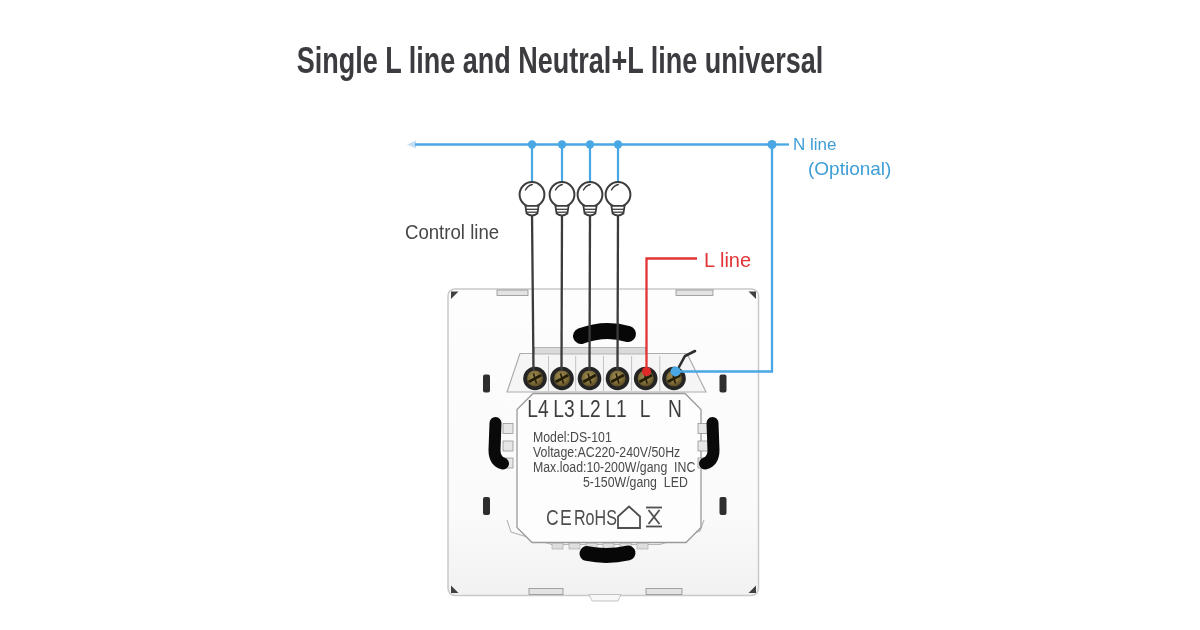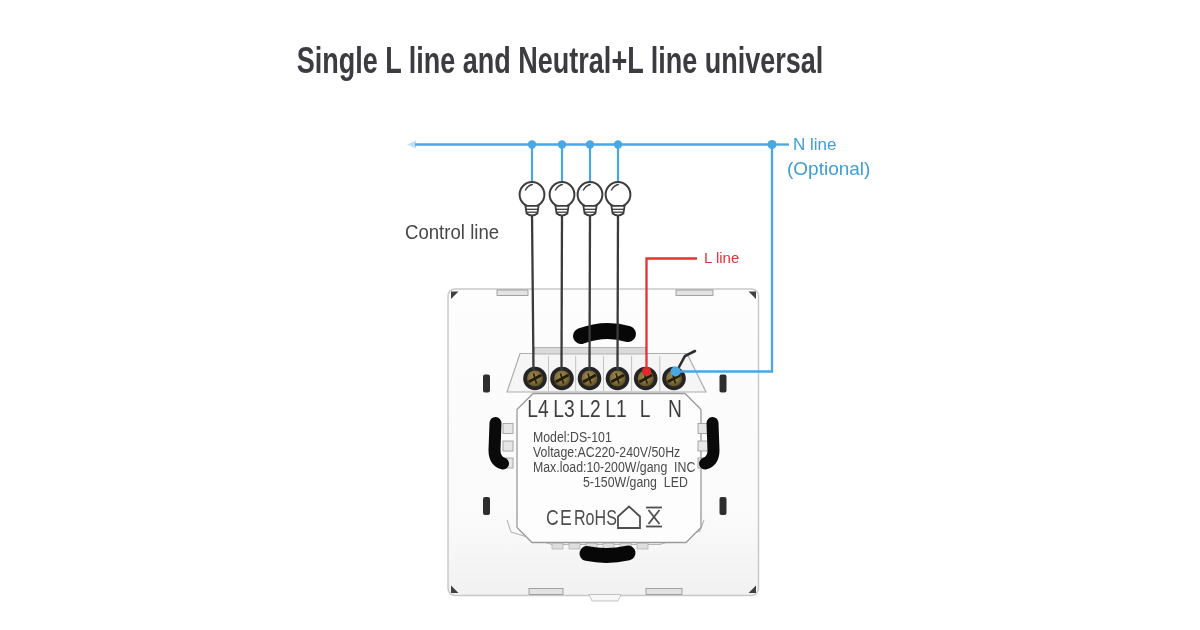--- a/index.html
+++ b/index.html
@@ -3,22 +3,22 @@
 <meta charset="utf-8">
 <style>
   html,body{margin:0;padding:0;background:#fff;}
   #canvas{position:relative;width:1001px;height:630px;background:#ffffff;overflow:hidden;
           font-family:"Liberation Sans",sans-serif;}
   #diagram-svg{position:absolute;left:0;top:0;}
   .txt{position:absolute;line-height:1;white-space:pre;}
   #page-title{left:560px;top:42px;transform:translateX(-50%) scaleX(0.73);font-size:37px;font-weight:bold;color:#3b3b40;}
   #control-line-label{left:405px;top:222px;font-size:20px;color:#474747;transform:scaleX(0.93);transform-origin:left top;}
   #n-line-label{left:793px;top:136px;font-size:17px;color:#3f9ed6;}
-  #optional-label{left:787px;top:159px;font-size:19px;color:#3f9ed6;}
-  #l-line-label{left:704px;top:250px;font-size:15px;color:#e03436;}
+  #optional-label{left:808px;top:159px;font-size:19px;color:#3f9ed6;}
+  #l-line-label{left:704px;top:250px;font-size:20px;color:#e03436;}
   .term-label{position:absolute;top:397px;transform:translateX(-50%) scaleX(0.8);font-size:24px;color:#3e3e3e;line-height:1;}
   .spec{position:absolute;font-size:14px;color:#4a4a4a;line-height:1;white-space:pre;transform:scaleX(0.88);transform-origin:left top;}
   #spec-0{left:533px;top:430px;}
   #spec-1{left:533px;top:445px;}
   #spec-2{left:533px;top:460px;}
   #spec-3{left:583px;top:474.5px;}
   #ce-mark{left:546px;top:507px;font-size:22px;color:#4e4e4e;letter-spacing:1.5px;transform:scaleX(0.8);transform-origin:left top;}
   #rohs-mark{left:574px;top:507px;font-size:22px;color:#4e4e4e;transform:scaleX(0.73);transform-origin:left top;}
 </style>
 </head>

